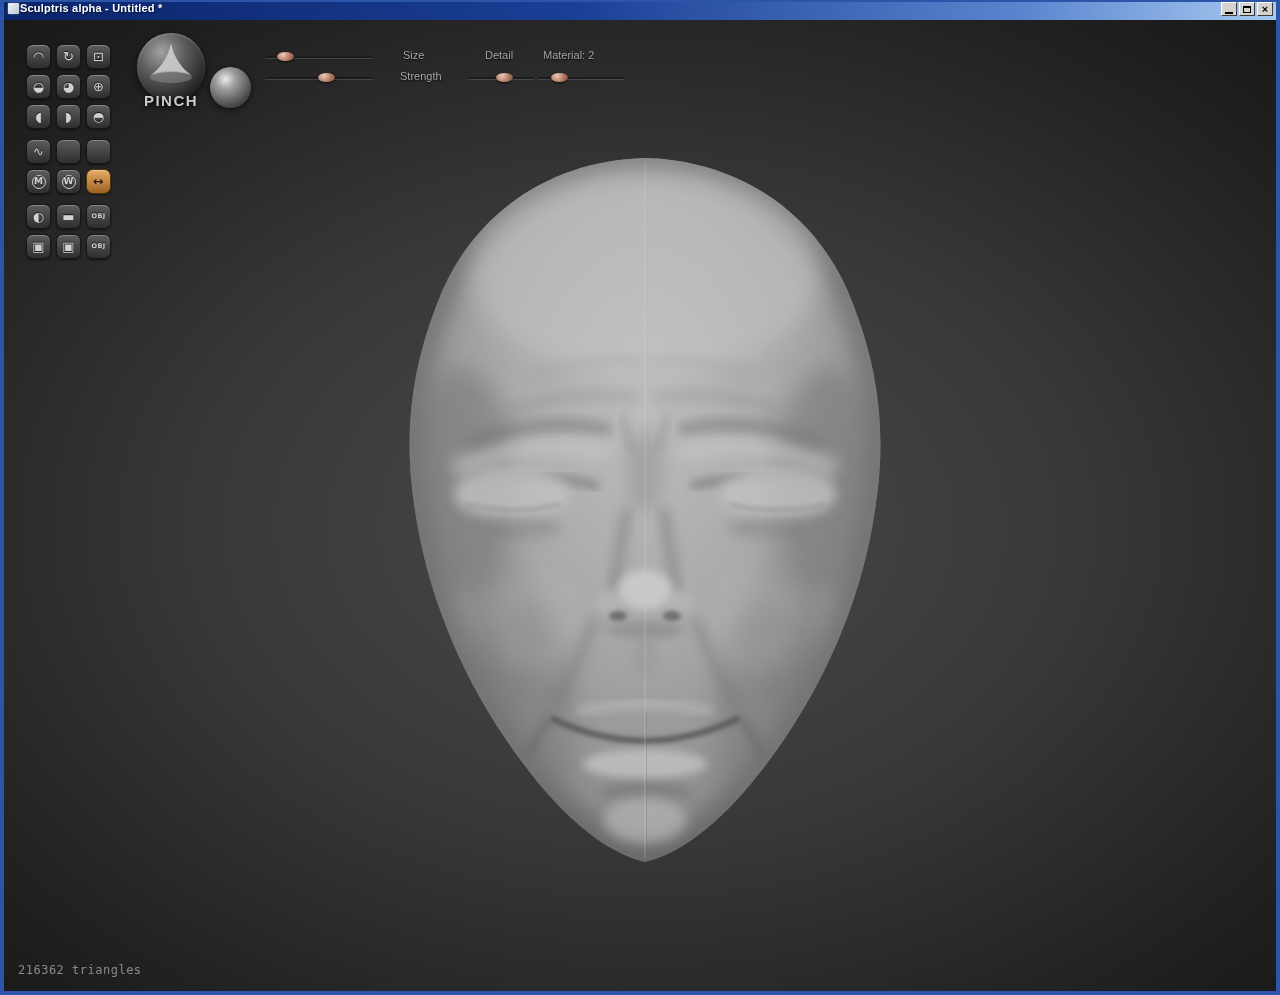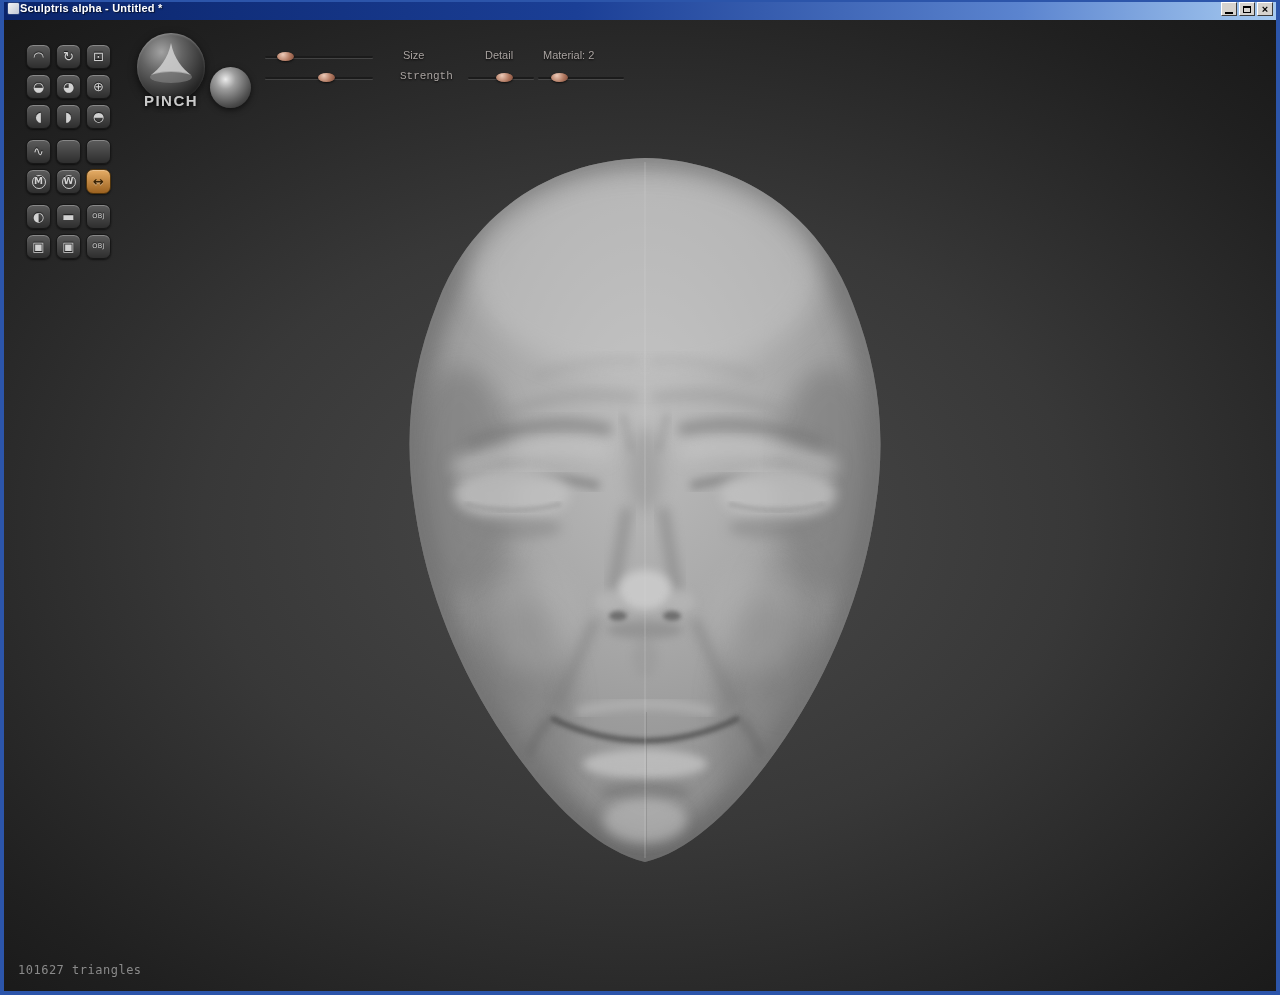--- a/index.html
+++ b/index.html
@@ -35,21 +35,21 @@
           background:linear-gradient(180deg,#5c5c5c,#2e2e2e);
           border:1px solid #171717; box-shadow:inset 0 1px 0 rgba(255,255,255,.28), 0 1px 2px rgba(0,0,0,.6);
           display:flex; align-items:center; justify-content:center; cursor:pointer; }
   .tbtn .glyph { color:#d2d2d2; font-size:13px; line-height:1;
                  text-shadow:0 -1px 1px rgba(0,0,0,.7); font-family:"DejaVu Sans", sans-serif; }
   .tbtn.active { background:linear-gradient(180deg,#e6ad66,#9c6220);
                  border-color:#50340c; }
   .tbtn.active .glyph { color:#3a2406; text-shadow:0 1px 0 rgba(255,255,255,.35); font-weight:bold; }
   .glyph.circled { width:14px; height:14px; border:1px solid #cfcfcf; border-radius:50%;
                    font-size:9px; display:flex; align-items:center; justify-content:center; font-weight:bold; }
-  .glyph.objtxt { font-size:6.5px; font-weight:normal; letter-spacing:.3px; }
+  .glyph.objtxt { font-size:6.5px; font-weight:bold; letter-spacing:.3px; }
 
   
   .brush-sphere { position:absolute; left:133px; top:13px; width:68px; height:68px; border-radius:50%;
                   background:radial-gradient(circle at 36% 28%, #a2a2a2 0%, #636363 32%, #262626 74%, #0d0d0d 100%);
                   box-shadow:0 3px 8px rgba(0,0,0,.65), inset 0 1px 2px rgba(255,255,255,.25); }
   .brush-sphere svg { position:absolute; inset:0; }
   .material-sphere { position:absolute; left:206px; top:47px; width:41px; height:41px; border-radius:50%;
                      background:radial-gradient(circle at 38% 30%, #ececec 0%, #9e9e9e 26%, #4e4e4e 68%, #1c1c1c 100%);
                      box-shadow:0 2px 6px rgba(0,0,0,.6); }
   .brush-label { position:absolute; left:123px; top:72px; width:88px; text-align:center;
@@ -278,27 +278,27 @@
     <div class="material-sphere"></div>
     <div class="brush-label">PINCH</div>
 
     <div class="track" style="left:261px; top:36px; width:108px;">
       <div class="handle" style="left:12px"></div>
     </div>
     <div class="track" style="left:261px; top:57px; width:108px;">
       <div class="handle" style="left:53px"></div>
     </div>
     <div class="slider-label" style="left:399px; top:29px;">Size</div>
-    <div class="slider-label" style="left:396px; top:50px;font-family:Liberation Mono, monospace;">Strength</div>
+    <div class="slider-label" style="left:396px; top:50px;">Strength</div>
 
     <div class="slider-label" style="left:481px; top:29px;text-align:right;">Detail</div>
     <div class="track" style="left:464px; top:57px; width:66px;">
       <div class="handle" style="left:28px"></div>
     </div>
 
     <div class="slider-label" style="left:539px; top:29px;">Material: 2</div>
     <div class="track" style="left:534px; top:57px; width:86px;">
       <div class="handle" style="left:13px"></div>
     </div>
 
-    <div class="status-text">101627 triangles</div>
+    <div class="status-text">216362 triangles</div>
   </div>
 </div>
 
 </body></html>

